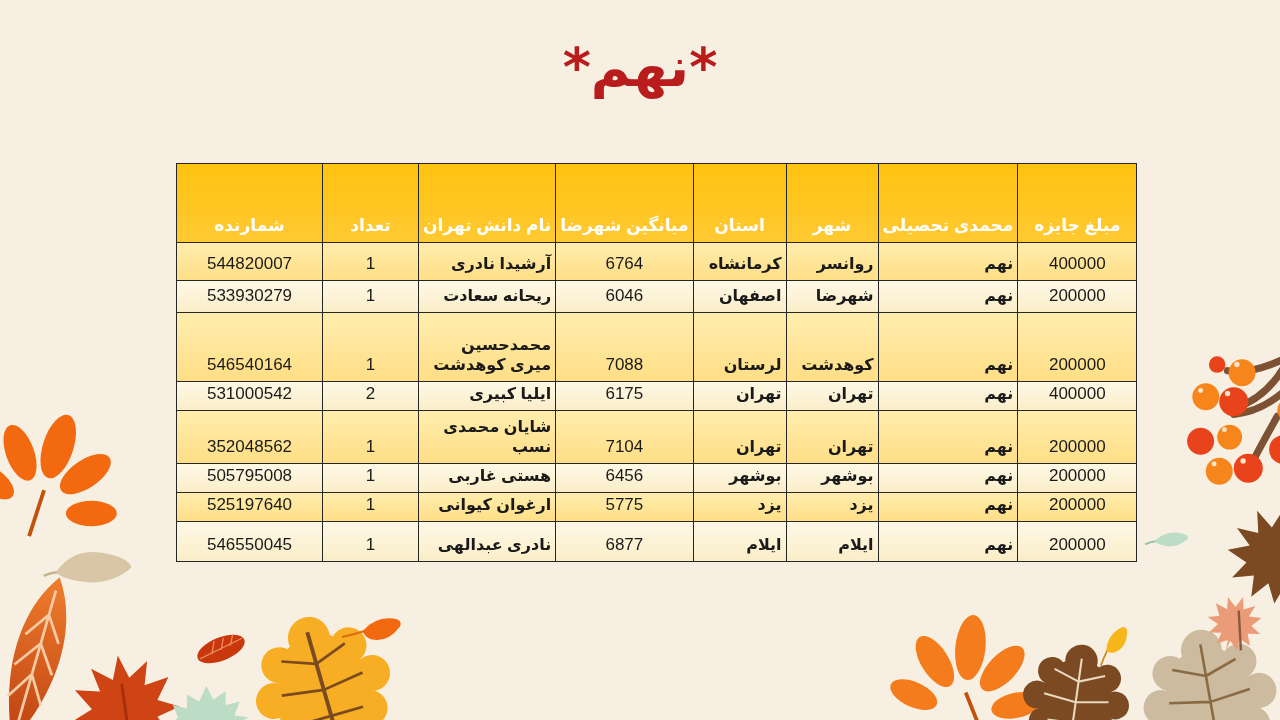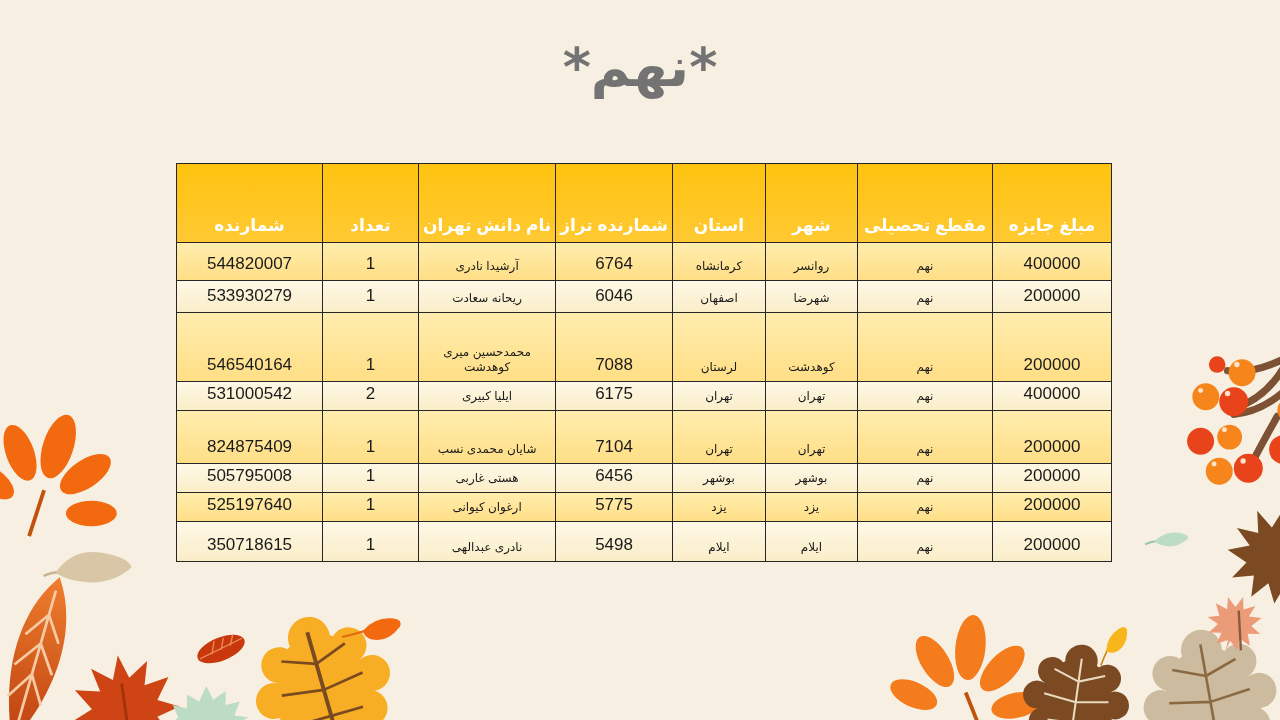--- a/index.html
+++ b/index.html
@@ -1,41 +1,41 @@
 <!DOCTYPE html>
 <html lang="fa"><head>
 <meta charset="utf-8">
 <style>
   html,body{margin:0;padding:0;background:#555;}
   .slide{position:relative;width:1280px;height:720px;background:#F7F0E2;overflow:hidden;
          font-family:"DejaVu Sans",sans-serif;}
   
   .title{position:absolute;top:36px;left:0;width:100%;margin:0;text-align:center;
-         font-size:54px;font-weight:bold;color:#737373;letter-spacing:2px;}
+         font-size:54px;font-weight:bold;color:#b91c1c;letter-spacing:2px;}
   
   table.prize{position:absolute;left:176px;top:163px;border-collapse:collapse;table-layout:fixed;
               font-family:"Liberation Sans","DejaVu Sans",sans-serif;}
   col.c1{width:146px}col.c2{width:96px}col.c3{width:135px}col.c4{width:112px}
   col.c5{width:93px}col.c6{width:92px}col.c7{width:135px}col.c8{width:119px}
   .prize th,.prize td{border:1px solid #262626;vertical-align:bottom;text-align:center;
                       padding:2px 4px 6px 4px;overflow:hidden;}
   .prize thead tr{height:79px;background:linear-gradient(#FFC30F,#FFC933);margin-top:28px;}
   .prize th{color:#FFFFFF;font-weight:bold;font-size:17px;white-space:nowrap;direction:rtl;}
   .prize tbody tr:nth-child(odd){background:linear-gradient(#FFEDAE,#FFDE85);}
   .prize tbody tr:nth-child(even){background:linear-gradient(#FEF8E6,#FAEDC7);}
   .prize tbody tr:nth-child(1){height:38px}
   .prize tbody tr:nth-child(2){height:32px}
   .prize tbody tr:nth-child(3){height:69px}
   .prize tbody tr:nth-child(4){height:18px}
   .prize tbody tr:nth-child(5){height:53px}
   .prize tbody tr:nth-child(6){height:20px}
   .prize tbody tr:nth-child(7){height:28px}
   .prize tbody tr:nth-child(8){height:40px}
   .prize td{font-size:17px;color:#1A1A1A;}
-  .prize td.fa{font-weight:normal;font-size:12px;direction:rtl;line-height:1.25;}
+  .prize td.fa{font-weight:bold;font-size:16px;direction:rtl;line-height:1.25;text-align:right;}
   
   .deco{position:absolute;inset:0;pointer-events:none;}
   .deco svg{position:absolute;overflow:visible;}
 </style>
 </head>
 <body>
 
 <div class="slide">
 
   <div class="deco">
@@ -198,24 +198,24 @@
       <col class="c5">
         <col class="c6">
         <col class="c7">
         <col class="c8">
     </colgroup>
     <thead>
       <tr>
         <th>شمارنده</th>
         <th>تعداد</th>
         <th>نام دانش تهران</th>
-        <th>شمارنده تراز</th>
+        <th>میانگین شهرضا</th>
         <th>استان</th>
         <th>شهر</th>
-        <th>مقطع تحصیلی</th>
+        <th>محمدی تحصیلی</th>
         <th>مبلغ جایزه</th>
       </tr>
     </thead>
     <tbody>
       <tr>
         <td>544820007</td>
         <td>1</td>
         <td class="fa">آرشیدا نادری</td>
         <td>6764</td>
         <td class="fa">کرمانشاه</td>
@@ -247,21 +247,21 @@
         <td>531000542</td>
         <td>2</td>
         <td class="fa">ایلیا کبیری</td>
         <td>6175</td>
         <td class="fa">تهران</td>
         <td class="fa">تهران</td>
         <td class="fa">نهم</td>
         <td>400000</td>
       </tr>
       <tr>
-        <td>824875409</td>
+        <td>352048562</td>
         <td>1</td>
         <td class="fa">شایان محمدی نسب</td>
         <td>7104</td>
         <td class="fa">تهران</td>
         <td class="fa">تهران</td>
         <td class="fa">نهم</td>
         <td>200000</td>
       </tr>
       <tr>
         <td>505795008</td>
@@ -277,24 +277,24 @@
         <td>525197640</td>
         <td>1</td>
         <td class="fa">ارغوان کیوانی</td>
         <td>5775</td>
         <td class="fa">یزد</td>
         <td class="fa">یزد</td>
         <td class="fa">نهم</td>
         <td>200000</td>
       </tr>
       <tr>
-        <td>350718615</td>
+        <td>546550045</td>
         <td>1</td>
         <td class="fa">نادری عبدالهی</td>
-        <td>5498</td>
+        <td>6877</td>
         <td class="fa">ایلام</td>
         <td class="fa">ایلام</td>
         <td class="fa">نهم</td>
         <td>200000</td>
       </tr>
     </tbody>
   </table>
 </div>
 
 </body></html>

